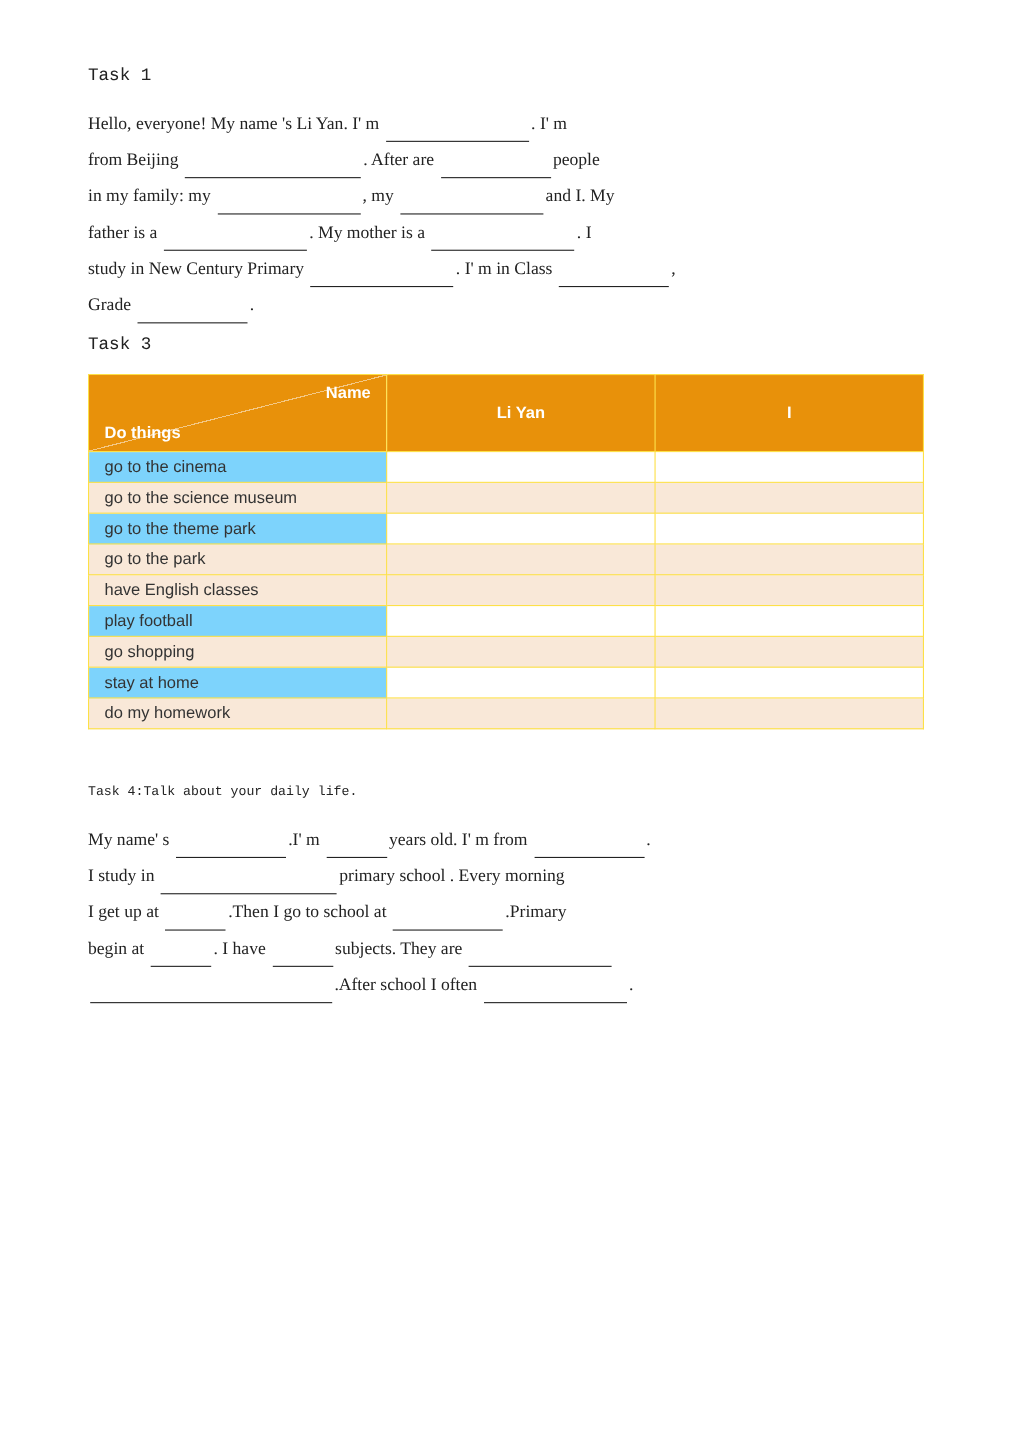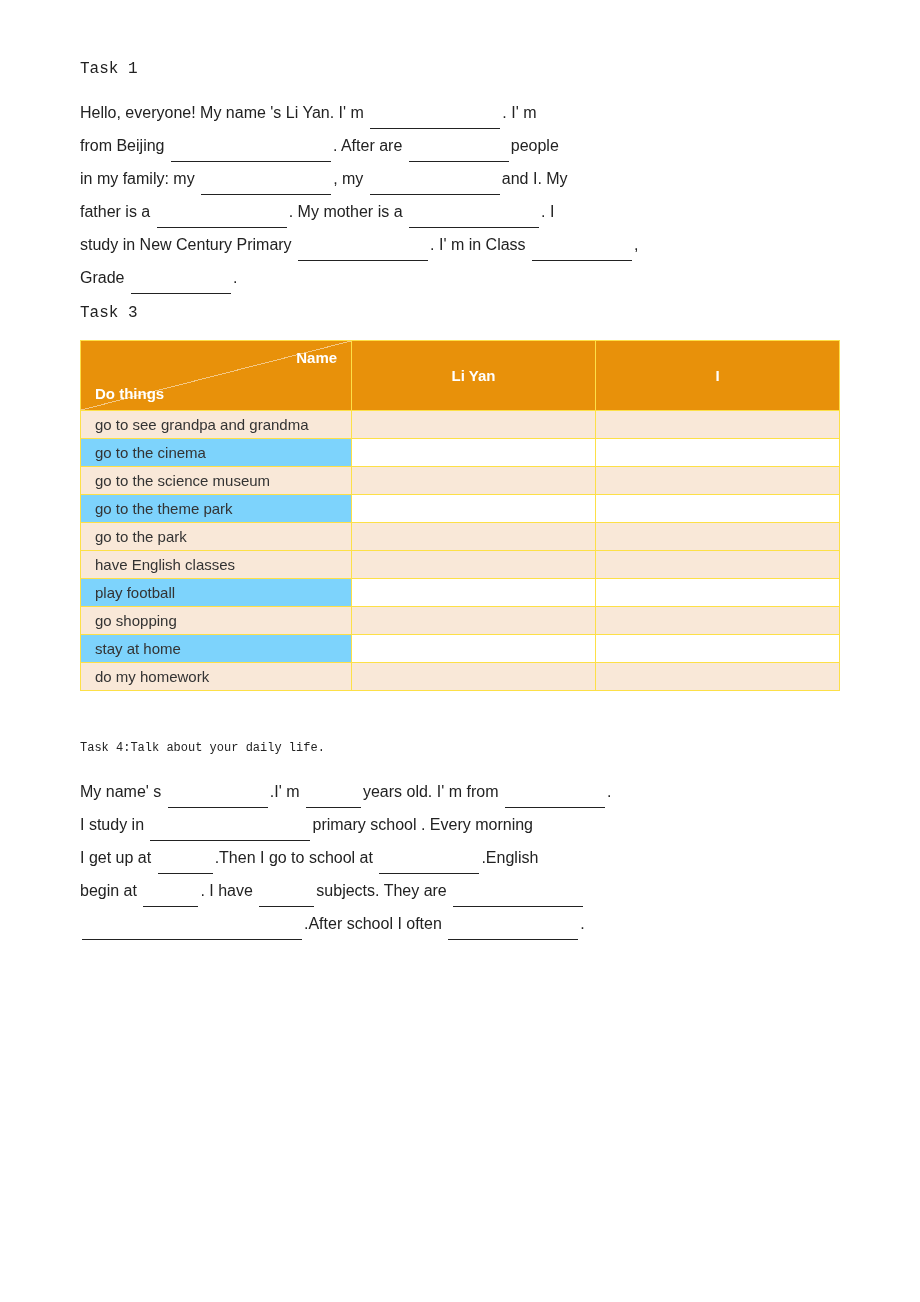--- a/index.html
+++ b/index.html
@@ -22,21 +22,21 @@
       font-size: 16px;
       font-weight: normal;
       margin-bottom: 18px;
       font-family: 'Courier New', Courier, monospace;
     }
 
     .paragraph {
       font-size: 16px;
       line-height: 2.0;
       margin-bottom: 10px;
-      font-family: Liberation Sans, sans-serif;
+      font-family: Liberation Serif, serif;
     }
 
     .blank {
       display: inline-block;
       border-bottom: 1.5px solid #222;
       min-width: 90px;
       vertical-align: bottom;
       margin: 0 2px;
     }
 
@@ -181,25 +181,20 @@
       <tr class="header-row">
         <th class="diagonal-header">
           <span class="diagonal-name">Name</span>
           <span class="diagonal-do">Do things</span>
         </th>
         <th class="person-cell check-col">Li Yan</th>
         <th class="person-cell check-col">I</th>
       </tr>
     </thead>
     <tbody id="table-body">
-    <tr class="even-row">
-          <td class="activity-col">go to see grandpa and grandma</td>
-          <td class="check-col" style="background-color: rgb(249, 232, 216);"></td>
-          <td class="check-col" style="background-color: rgb(249, 232, 216);"></td>
-        </tr>
         <tr class="odd-row">
           <td class="activity-col">go to the cinema</td>
           <td class="check-col" style="background-color: rgb(255, 255, 255);"></td>
           <td class="check-col" style="background-color: rgb(255, 255, 255);"></td>
         </tr>
         <tr class="even-row">
           <td class="activity-col">go to the science museum</td>
           <td class="check-col" style="background-color: rgb(249, 232, 216);"></td>
           <td class="check-col" style="background-color: rgb(249, 232, 216);"></td>
         </tr>
@@ -249,21 +244,21 @@
 
   <div class="paragraph">
     <span>My name' s</span>
     <span class="blank blank-md">&nbsp;</span><span>.I' m</span>
     <span class="blank blank-sm">&nbsp;</span><span>years old. I' m from</span>
     <span class="blank blank-md">&nbsp;</span><span>.</span><br>
     <span>I study in</span>
     <span class="blank blank-xl">&nbsp;</span><span>primary school . Every morning</span><br>
     <span>I get up at</span>
     <span class="blank blank-sm">&nbsp;</span><span>.Then I go to school at</span>
-    <span class="blank blank-md">&nbsp;</span><span>.English</span><br>
+    <span class="blank blank-md">&nbsp;</span><span>.Primary</span><br>
     <span>begin at</span>
     <span class="blank blank-sm">&nbsp;</span><span>. I have</span>
     <span class="blank blank-sm">&nbsp;</span><span>subjects. They are</span>
     <span class="blank blank-lg">&nbsp;</span><br>
     <span class="blank blank-xl" style="min-width:220px;">&nbsp;</span><span>.After school I often</span>
     <span class="blank blank-lg">&nbsp;</span><span>.</span>
   </div>
 </div>
 
 </body></html>

